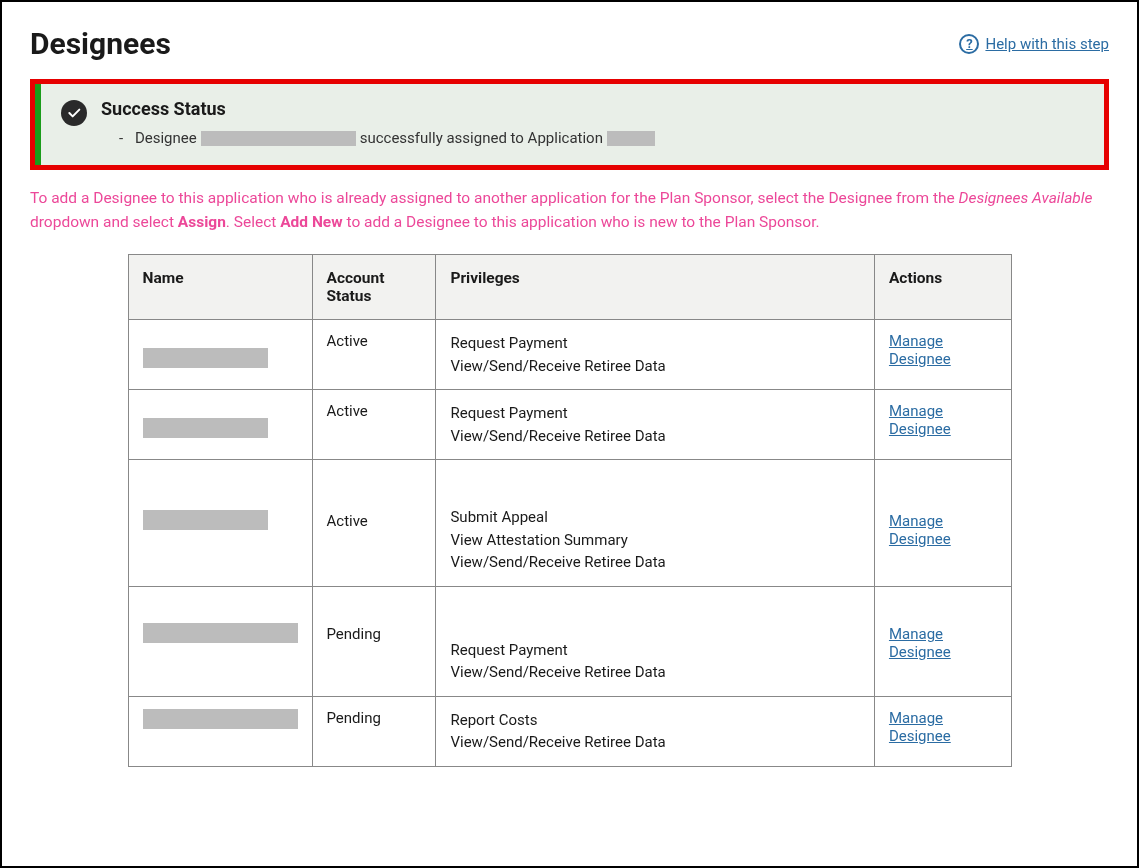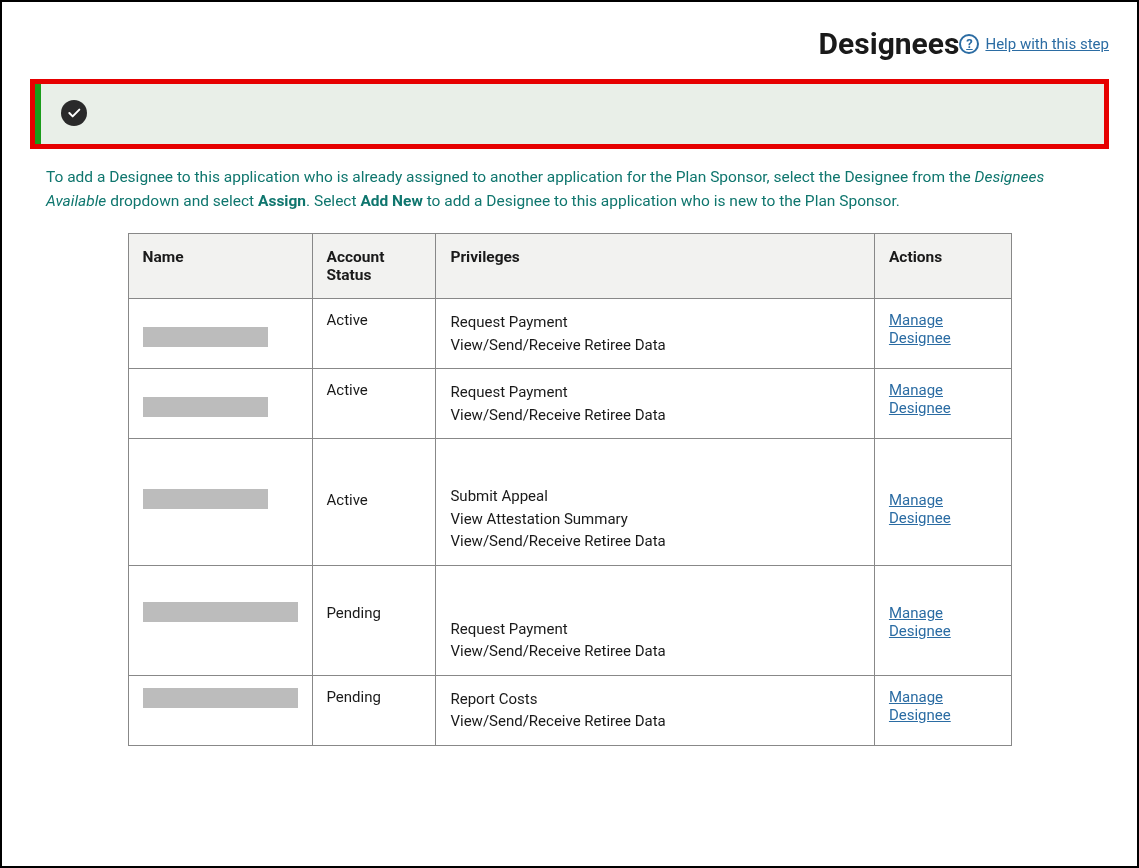--- a/index.html
+++ b/index.html
@@ -15,21 +15,21 @@
     margin: 0;
     width: 1139px;
     height: 868px;
     overflow: hidden;
   }
   .inner {
     padding: 24px 28px;
   }
   .header-row {
     display: flex;
-    justify-content: flex-end;
+    justify-content: space-between;
     align-items: center;
     margin-bottom: 18px;
   }
   .page-title {
     font-size: 30px;
     font-weight: 700;
     margin: 0;
     color: #1a1a1a;
   }
   .help-link {
@@ -94,22 +94,22 @@
   }
   .redact {
     display: inline-block;
     background: #bcbcbc;
     height: 15px;
     vertical-align: middle;
   }
   .body-text {
     font-size: 15.5px;
     line-height: 1.55;
-    margin: 14px 16px;
-    color: #0f766e;
+    margin: 14px 0;
+    color: #ec4899;
   }
   .body-text em { font-style: italic; }
   .body-text strong { font-weight: 700; }
   .table-wrap {
     margin: 20px auto 0 auto;
     width: 884px;
   }
   table.designees {
     border-collapse: collapse;
     width: 100%;
@@ -167,20 +167,30 @@
       </a>
     </div>
 
     <div class="alert-highlight">
       <div class="alert-box">
         <div class="alert-icon">
           <svg viewBox="0 0 24 24" fill="none">
               <path d="M5 12l5 5L20 7" stroke="#fff" stroke-width="3" stroke-linecap="round" stroke-linejoin="round"></path>
             </svg>
         </div>
+        <div class="alert-content">
+          <div class="alert-title">Success Status</div>
+          <div class="alert-msg">
+            <span>-</span>&nbsp;
+            <span>Designee</span>
+            <span class="redact" style="width:155px"></span>
+            <span>successfully assigned to Application</span>
+            <span class="redact" style="width:48px"></span>
+          </div>
+        </div>
       </div>
     </div>
 
     <p class="body-text">
       <span>To add a Designee to this application who is already assigned to another application for the Plan Sponsor, select the Designee from the </span><em>Designees Available</em><span> dropdown and select </span><strong>Assign</strong><span>. Select </span><strong>Add New</strong><span> to add a Designee to this application who is new to the Plan Sponsor.</span>
     </p>
 
 
     <div class="table-wrap">
       <table class="designees">

